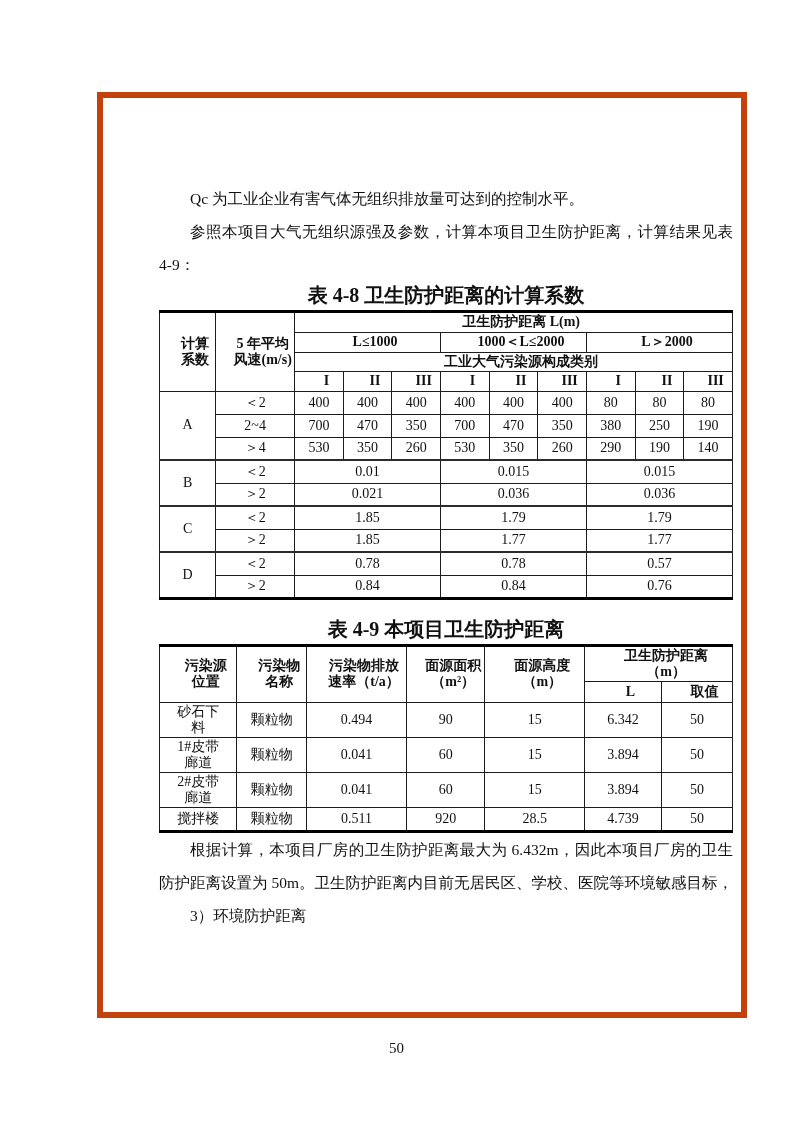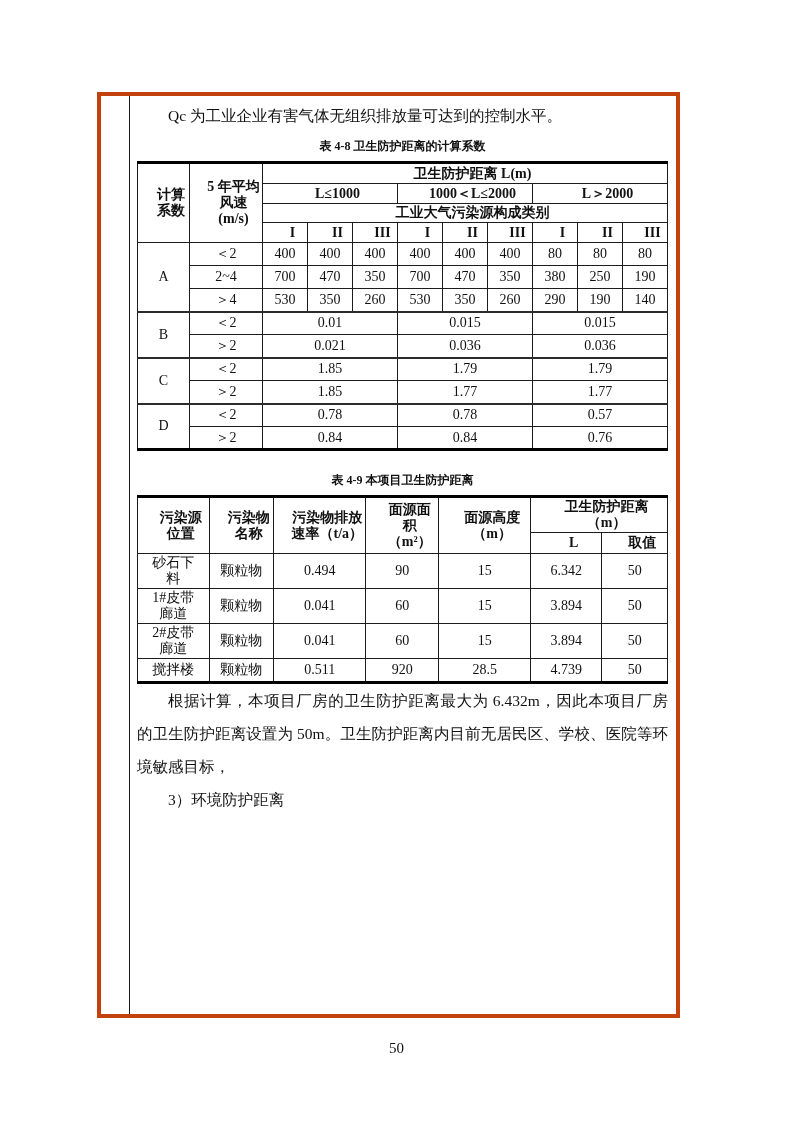--- a/index.html
+++ b/index.html
@@ -3,30 +3,30 @@
 <meta charset="utf-8">
 <style>
   * { margin:0; padding:0; box-sizing:border-box; }
   html,body { background:#fff; }
   .page {
     position:relative; width:793px; height:1122px; background:#ffffff;
     font-family:"Liberation Serif","DejaVu Serif",serif; color:#111;
     overflow:hidden;
   }
   .frame {
-    position:absolute; left:97px; top:92px; width:583px; height:926px;
-    border:4px solid #c2410c; display:flex; background:#fff;
+    position:absolute; left:97px; top:92px; width:650px; height:926px;
+    border:6px solid #c2410c; display:flex; background:#fff;align-items:center;
   }
   .left-strip { width:49px; border-right:1px solid #1c1c1c; }
   .content { flex:1; padding:3px 8px 0 7px; }
 
   .para { font-size:15.5px; line-height:33px; text-align:justify; text-indent:2em; }
   .para.noj { text-align:left; }
 
-  .tbl-title { font-size:12px; font-weight:bold; text-align:center; line-height:22px; padding:3px 0 4px 0; }
+  .tbl-title { font-size:20px; font-weight:bold; text-align:center; line-height:22px; padding:3px 0 4px 0; }
 
   table { border-collapse:collapse; width:100%; table-layout:fixed; }
   td {
     border:1px solid #1c1c1c; text-align:center; vertical-align:middle;
     font-size:14px; line-height:16px; padding:1px 2px; white-space:pre-line;
   }
   .b { font-weight:bold;padding-left:17px; }
 
   .t48 { border-top:3px solid #000; border-bottom:3px solid #000; }
   .t48 .h1 td { height:21px; }
@@ -51,20 +51,21 @@
 </style>
 </head>
 <body>
 
 <div class="page">
   <div class="frame">
     <div class="left-strip"></div>
     <div class="content">
 
       <p class="para noj">Qc 为工业企业有害气体无组织排放量可达到的控制水平。</p>
+      <p class="para">参照本项目大气无组织源强及参数，计算本项目卫生防护距离，计算结果见表 4-9：</p>
 
       <div class="tbl-title">表 4-8 卫生防护距离的计算系数</div>
 
       <table class="t48">
         <colgroup>
           <col style="width:52px">
             <col style="width:73px">
           <col span="9" style="width:45px">
         </colgroup>
         <tbody>

